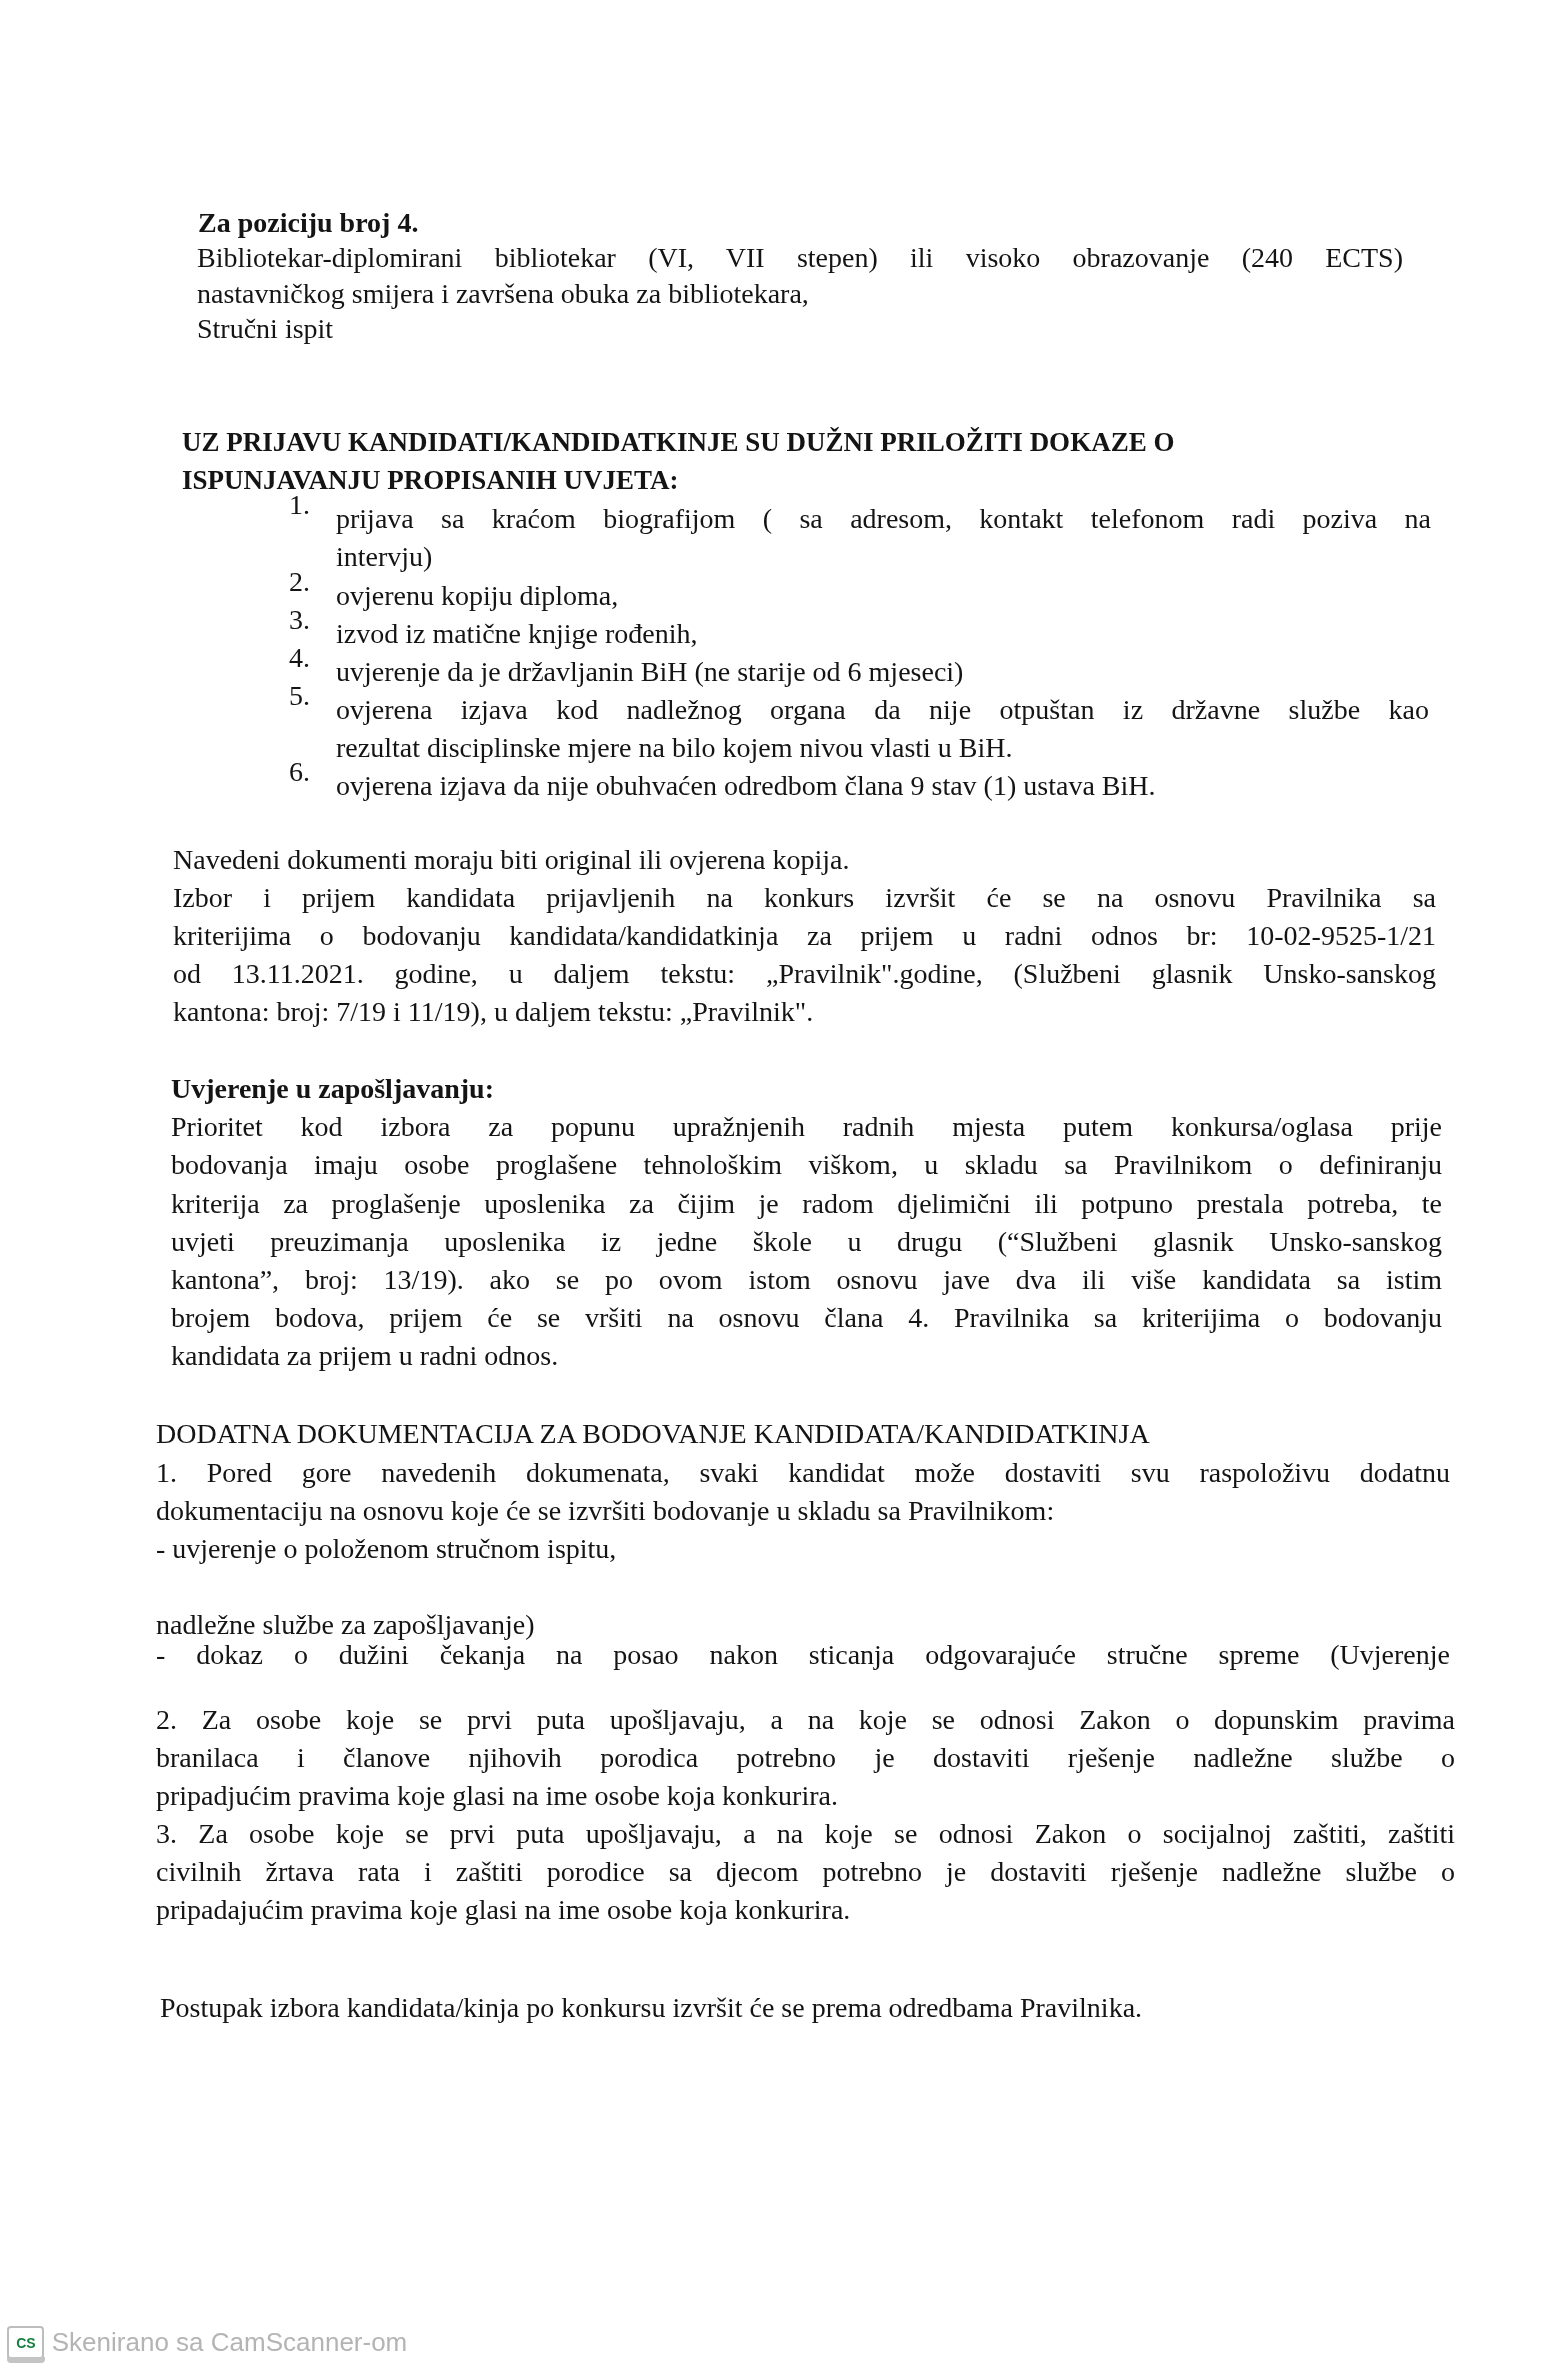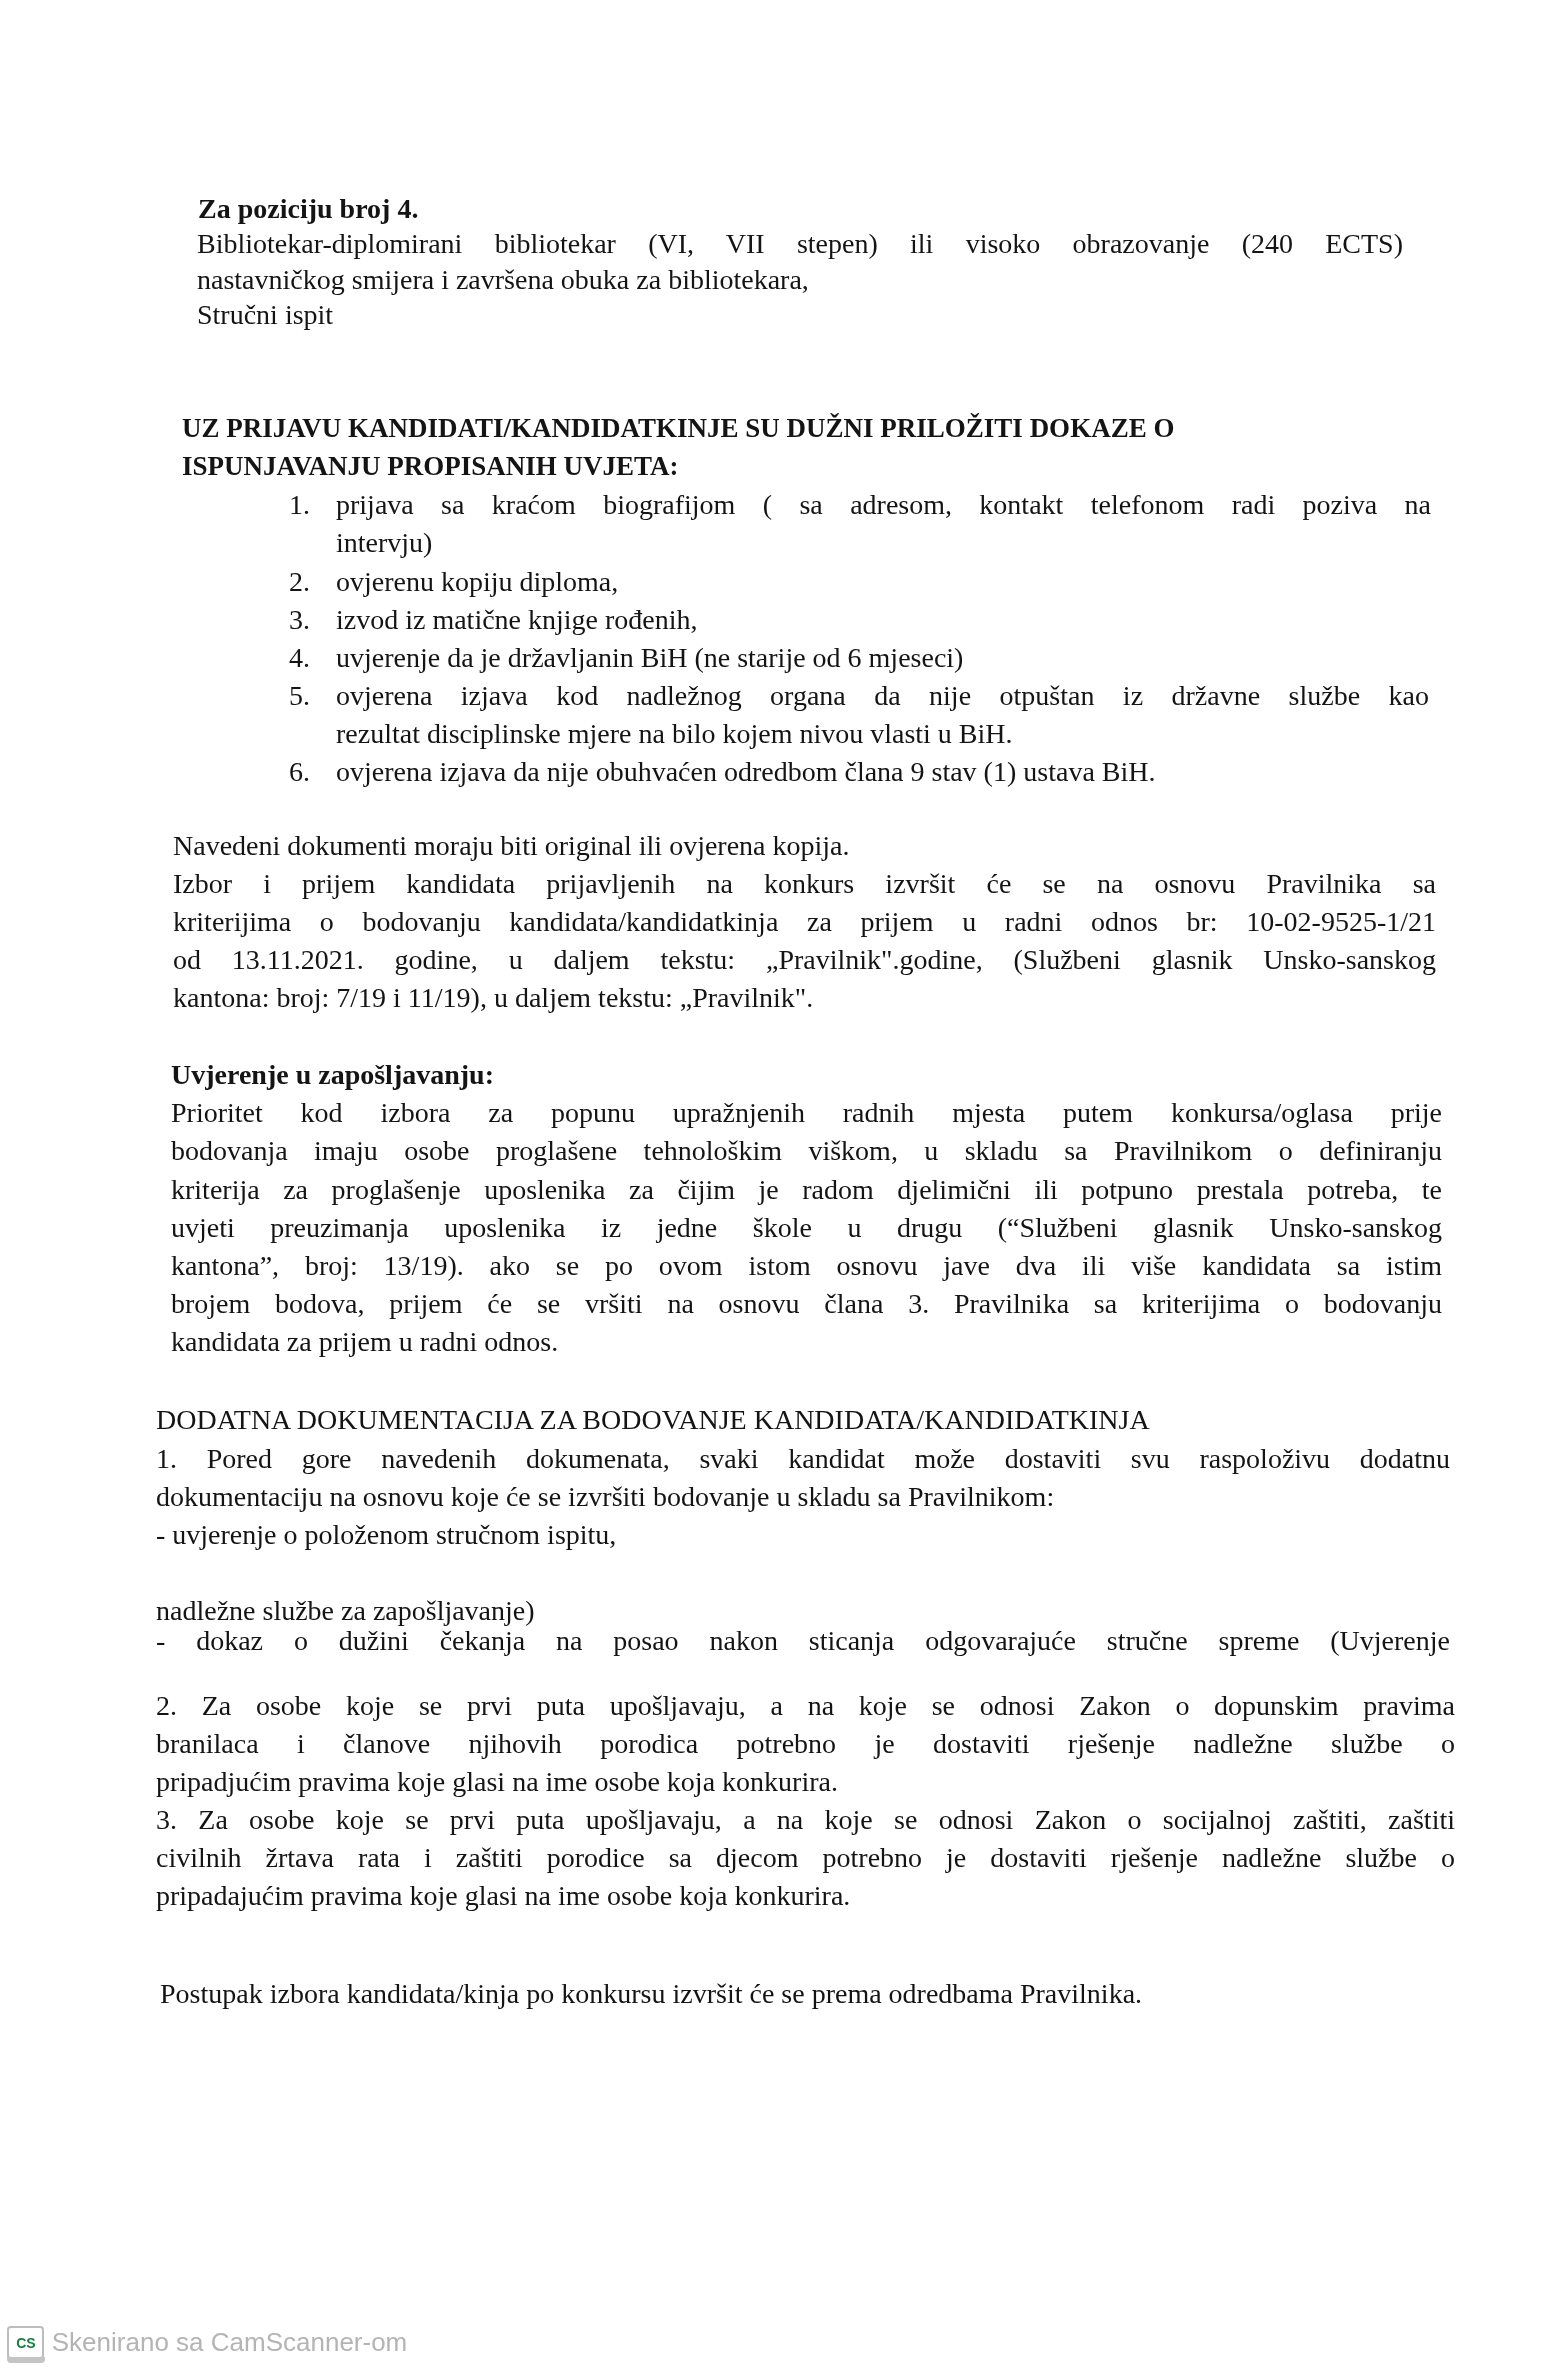--- a/index.html
+++ b/index.html
@@ -1,18 +1,18 @@
 <!DOCTYPE html>
 <html style="font-size:15px"><head>
 <meta charset="utf-8">
 <style>
   html, body { margin: 0; padding: 0; background: #ffffff; }
   body { width: 1557px; height: 2375px; position: relative; overflow: hidden; color: #141414;
          font-family: "Liberation Serif", "DejaVu Serif", serif; }
-  .line { position: absolute; white-space: nowrap; font-size: 28px; line-height: 35px; }
+  .line { position: absolute; white-space: nowrap; font-size: 28px; line-height: 35px; margin-top: 14px; }
   .just { text-align: justify; text-align-last: justify; white-space: normal; }
   .bold { font-weight: bold; }
   .num { position: absolute; font-size: 28px; line-height: 35px; }
   .footer { position: absolute; left: 7.4px; top: 2326px; display: flex; align-items: center; gap: 7.4px;
             font-family: "Liberation Sans", "DejaVu Sans", sans-serif; color: #b4b4b4; font-size: 26px; }
   .cs-logo { width: 37px; height: 33px; border: 2.8px solid #bdbdbd; border-radius: 3.7px; box-sizing: border-box;
              display: flex; align-items: center; justify-content: center; font-weight: bold; font-size: 14px;
              color: #15803d; position: relative; background: #fff; }
   .cs-logo::after { content: ""; position: absolute; left: -2.8px; right: -2.8px; bottom: -5.6px; height: 5.6px; background: #c4c4c4; border-radius: 0 0 3.7px 3.7px; }
 </style>
@@ -61,21 +61,21 @@
   <div class="line" style="left:173px; top:980px;">kantona: broj: 7/19 i 11/19), u daljem tekstu: „Pravilnik".</div>
 </div>
 
 <div>
   <div class="line bold" style="left:171px; top:1057px;">Uvjerenje u zapošljavanju:</div>
   <div class="line just" style="left:171px; top:1095px; width:1271px;">Prioritet kod izbora za popunu upražnjenih radnih mjesta putem konkursa/oglasa prije</div>
   <div class="line just" style="left:171px; top:1133px; width:1271px;">bodovanja imaju osobe proglašene tehnološkim viškom, u skladu sa Pravilnikom o definiranju</div>
   <div class="line just" style="left:171px; top:1172px; width:1271px;">kriterija za proglašenje uposlenika za čijim je radom djelimični ili potpuno prestala potreba, te</div>
   <div class="line just" style="left:171px; top:1210px; width:1271px;">uvjeti preuzimanja uposlenika iz jedne škole u drugu (“Službeni glasnik Unsko-sanskog</div>
   <div class="line just" style="left:171px; top:1248px; width:1271px;">kantona”, broj: 13/19). ako se po ovom istom osnovu jave dva ili više kandidata sa istim</div>
-  <div class="line just" style="left:171px; top:1286px; width:1271px;">brojem bodova, prijem će se vršiti na osnovu člana 3. Pravilnika sa kriterijima o bodovanju</div>
+  <div class="line just" style="left:171px; top:1286px; width:1271px;">brojem bodova, prijem će se vršiti na osnovu člana 4. Pravilnika sa kriterijima o bodovanju</div>
   <div class="line" style="left:171px; top:1324px;">kandidata za prijem u radni odnos.</div>
 </div>
 
 <div>
   <div class="line" style="left:156px; top:1402px;">DODATNA DOKUMENTACIJA ZA BODOVANJE KANDIDATA/KANDIDATKINJA</div>
   <div class="line just" style="left:156px; top:1441px; width:1294px;">1. Pored gore navedenih dokumenata, svaki kandidat može dostaviti svu raspoloživu dodatnu</div>
   <div class="line" style="left:156px; top:1479px;">dokumentaciju na osnovu koje će se izvršiti bodovanje u skladu sa Pravilnikom:</div>
   <div class="line" style="left:156px; top:1517px;">- uvjerenje o položenom stručnom ispitu,</div>
   <div class="line just" style="left:156px; top:1623px; width:1294px;">- dokaz o dužini čekanja na posao nakon sticanja odgovarajuće stručne spreme (Uvjerenje</div>
   <div class="line" style="left:156px; top:1593px;">nadležne službe za zapošljavanje)</div>

